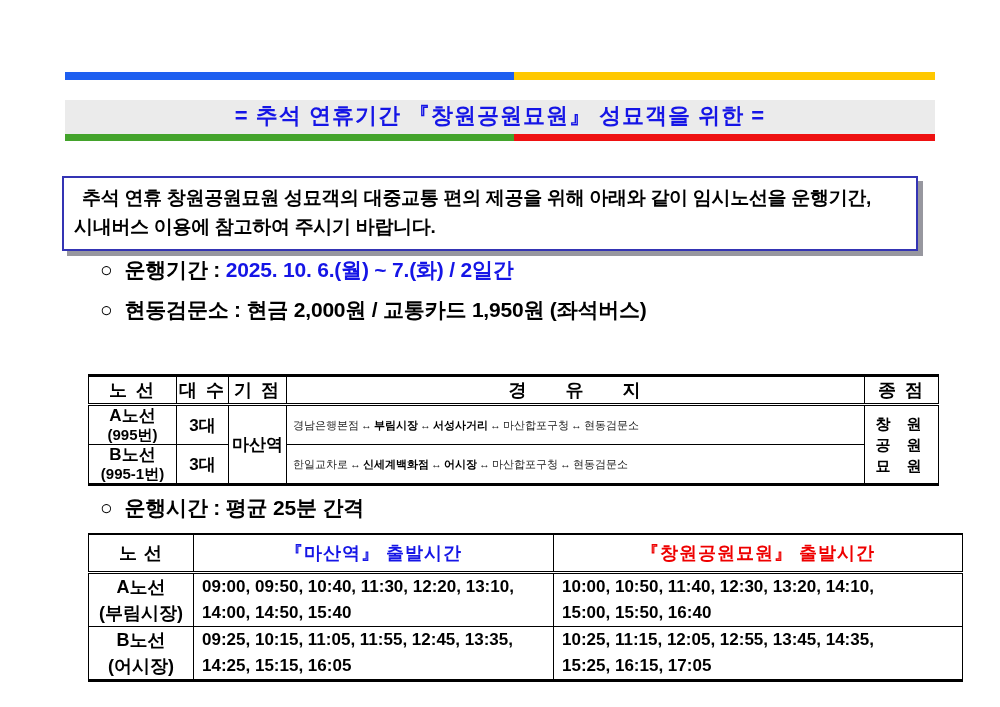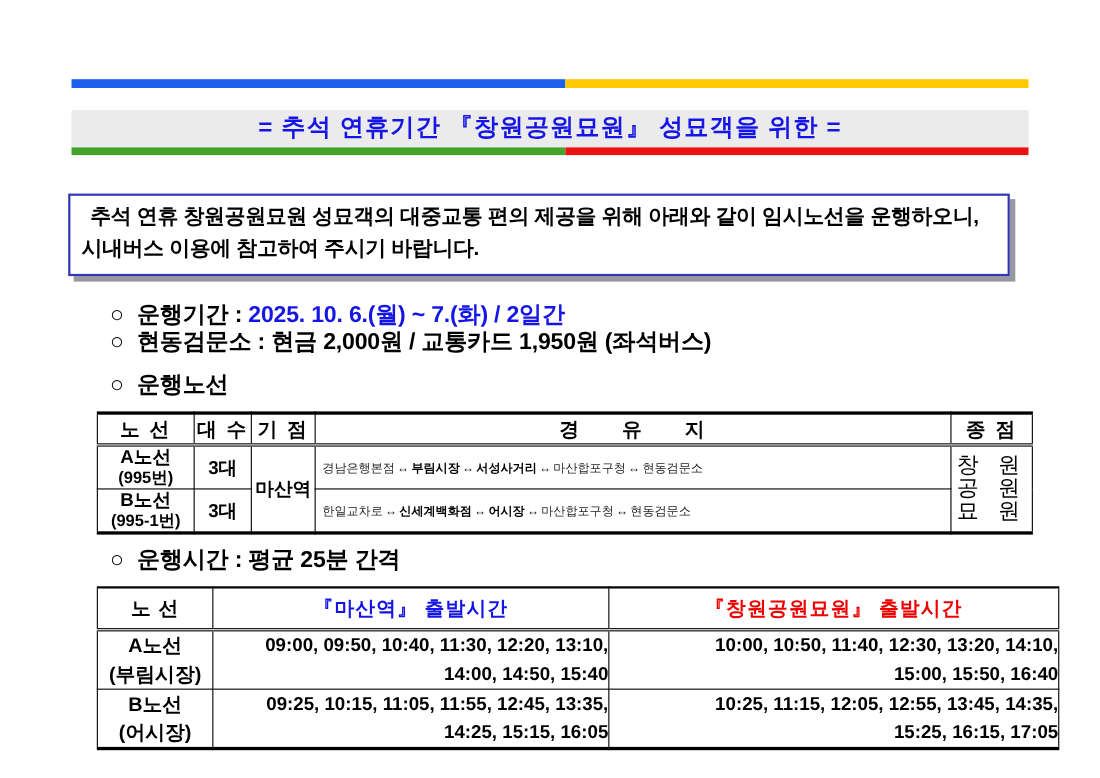--- a/index.html
+++ b/index.html
@@ -24,53 +24,53 @@
   
   .notice{position:absolute;left:62px;top:176px;width:832px;border:2px solid var(--box_border);
           background:#fff;box-shadow:5px 5px 0 #97979f;padding:5px 10px 8px;}
   .notice div{font-size:19px;font-weight:600;line-height:29px;letter-spacing:-0.3px;}
   .notice .l1{text-indent:8px;}
 
   
   .bullet{position:absolute;left:100px;font-size:21px;font-weight:800;letter-spacing:-0.2px;white-space:nowrap;}
   .bullet .mark{margin-right:12px;font-weight:400;}
   .bullet .val-blue{color:var(--text_blue);}
-  .b-period{top:272px;}
+  .b-period{top:256px;}
   .b-fare{top:296px;}
   .b-routes{top:335px;}
   .b-sched{top:494px;}
 
   
   table{border-collapse:collapse;table-layout:fixed;}
   .rtable{position:absolute;left:88px;top:374px;width:850px;
           border-top:3px solid #000;border-bottom:3px solid #000;border-left:1px solid #000;border-right:1px solid #000;}
   .rtable th,.rtable td{border:1px solid #000;padding:0;text-align:center;vertical-align:middle;}
   .rtable th{border-bottom:3px double #000;font-size:18px;font-weight:800;height:26px;letter-spacing:2px;}
   .rtable th.h-via{letter-spacing:2px;word-spacing:30px;}
   .rtable .rname{font-size:17px;font-weight:800;line-height:19px;}
   .rtable .rname .sub{font-size:15px;}
   .rtable .cnt{font-size:17px;font-weight:700;}
   .rtable .origin{font-size:17px;font-weight:700;}
   .rtable .via{font-size:11px;text-align:left;padding:0 4px 0 6px;white-space:nowrap;}
   .rtable .via .vn{font-weight:400;color:#222;}
   .rtable .via .vb{font-weight:800;color:#000;}
   .rtable .via .ar{font-weight:400;color:#111;padding:0 2px;}
-  .rtable .term{font-size:20px;font-weight:400;line-height:21px;letter-spacing:6px;}
+  .rtable .term{font-size:15px;font-weight:700;line-height:21px;letter-spacing:6px;}
   .rtable tr{height:40px;}
   .rtable tr.hrow{height:26px;}
 
   
   .ttable{position:absolute;left:88px;top:533px;width:874px;
           border-top:2px solid #000;border-bottom:3px solid #000;border-left:1px solid #000;border-right:1px solid #000;}
   .ttable th,.ttable td{border:1px solid #000;padding:0;vertical-align:middle;}
   .ttable th{border-bottom:3px double #000;font-size:18px;font-weight:800;height:36px;text-align:center;letter-spacing:1px;}
   .ttable th.h-masan{color:var(--text_blue);}
   .ttable th.h-cem{color:var(--text_red);text-align:center;}
   .ttable td.rcol{text-align:center;font-size:18px;font-weight:800;line-height:26px;}
-  .ttable td.times{font-size:17px;font-weight:600;line-height:26px;padding-left:8px;text-align:right;white-space:nowrap;}
+  .ttable td.times{font-size:17px;font-weight:600;line-height:26px;padding-left:8px;text-align:left;white-space:nowrap;}
   .ttable tr.drow{height:50px;}
 </style>
 </head>
 <body>
 
 <div class="canvas">
 
   <div class="hdr">
     <div class="hdr-bar bar-top">
       <div class="seg-l"></div>
@@ -79,34 +79,31 @@
     <div class="hdr-body">
       <div class="hdr-subtitle">= 추석 연휴기간 『창원공원묘원』 성묘객을 위한 =</div>
     </div>
     <div class="hdr-bar bar-bottom">
       <div class="seg-l"></div>
       <div class="seg-r"></div>
     </div>
   </div>
 
   <div class="notice">
-    <div class="l1">추석 연휴 창원공원묘원 성묘객의 대중교통 편의 제공을 위해 아래와 같이 임시노선을 운행하오니,</div>
+    <div class="l1">추석 연휴 창원공원묘원 성묘객의 대중교통 편의 제공을 위해 아래와 같이 임시노선을 운행기간,</div>
     <div class="l2">시내버스 이용에 참고하여 주시기 바랍니다.</div>
   </div>
 
   <div class="bullet b-period">
     <span class="mark">○</span><span>운행기간 :</span>
     <span class="val-blue">2025. 10. 6.(월) ~ 7.(화) / 2일간</span>
   </div>
   <div class="bullet b-fare">
     <span class="mark">○</span><span>현동검문소 :</span>
     <span>현금 2,000원 / 교통카드 1,950원 (좌석버스)</span>
-  </div>
-  <div class="bullet b-routes">
-    <span class="mark">○</span><span>운행노선</span>
   </div>
 
   <table class="rtable">
     <colgroup>
       <col style="width:88px">
         <col style="width:52px">
         <col style="width:58px">
         <col style="width:578px">
         <col style="width:74px">
     </colgroup>

